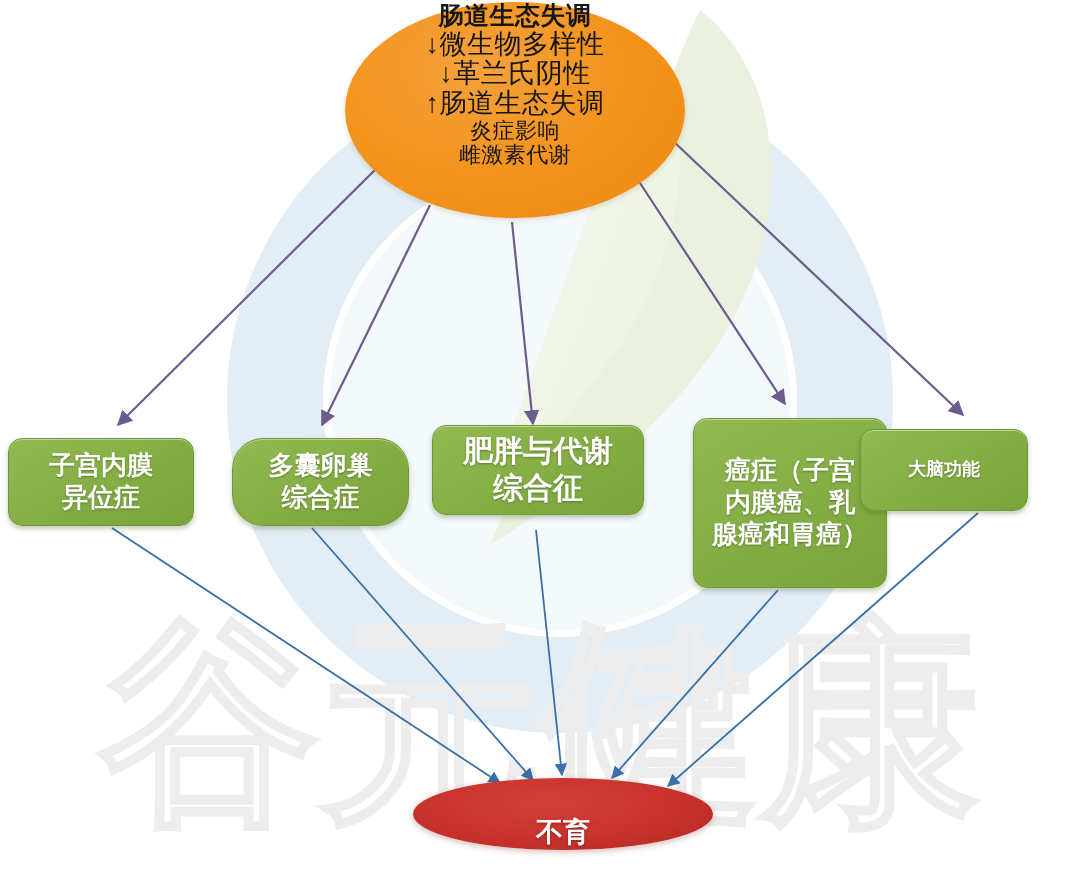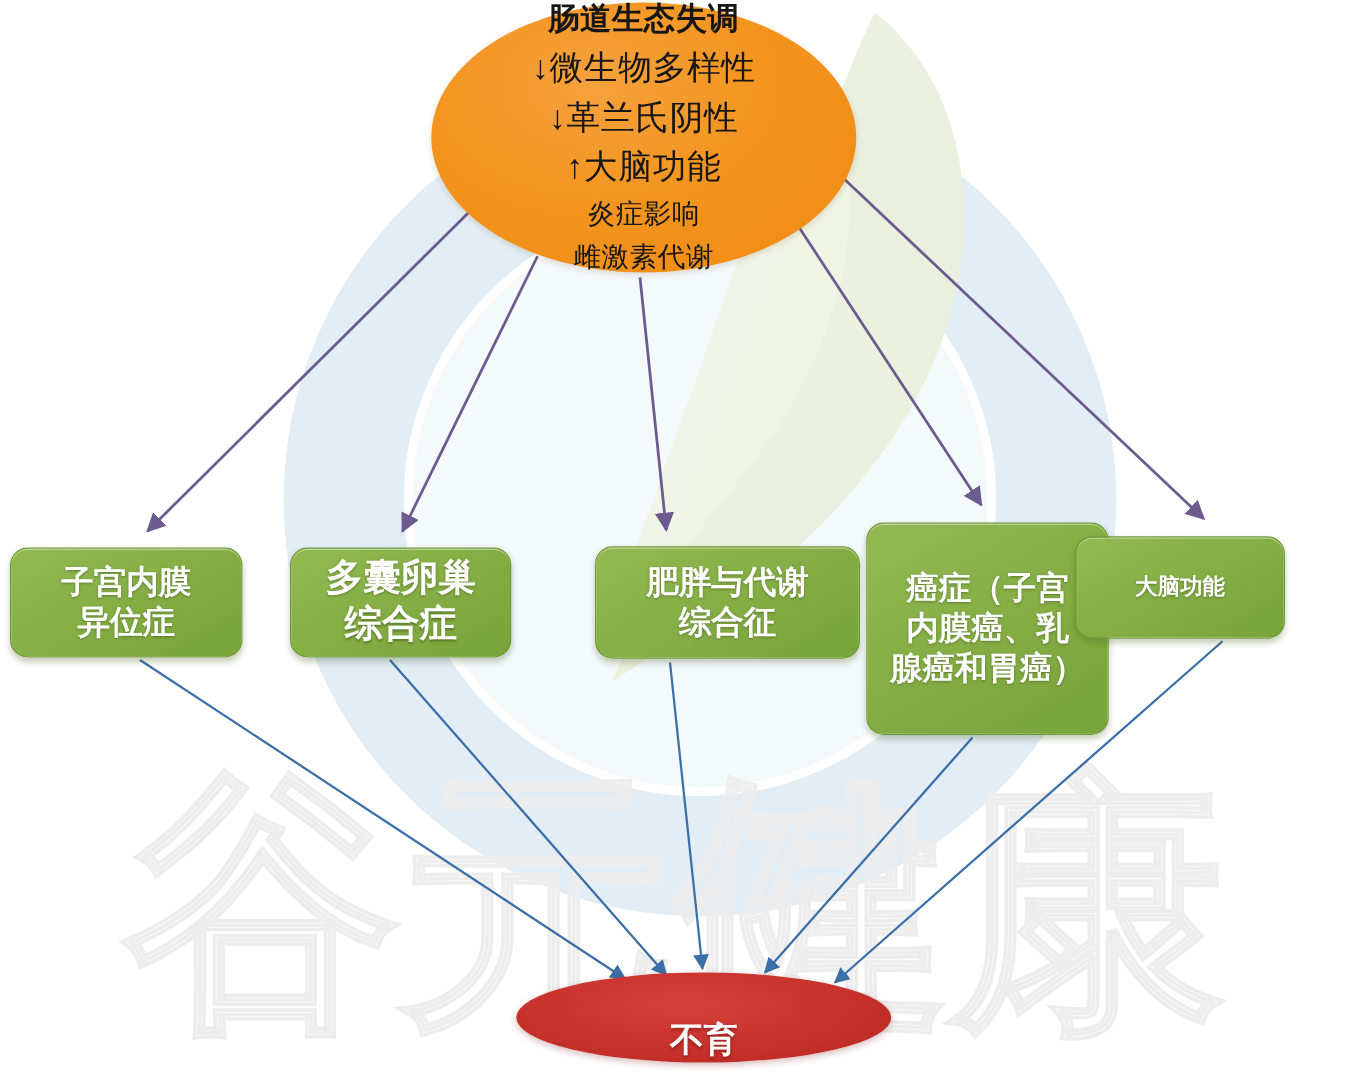--- a/index.html
+++ b/index.html
@@ -18,21 +18,21 @@
   
   #edges{position:absolute;left:0;top:0;width:1080px;height:870px;}
 
   
   .ellipse-top{
     position:absolute;
     left:345px;top:2px;width:340px;height:216px;
     border-radius:50%;
     background:radial-gradient(ellipse at 38% 30%, #F5A13C 0%, #F3941E 48%, #EE8A12 100%);
     box-shadow:0 2px 5px rgba(120,80,20,.18);
-    display:flex;flex-direction:column;align-items:center;justify-content:space-between;
+    display:flex;flex-direction:column;align-items:center;justify-content:flex-start;
     text-align:center;
     color:#161616;
     z-index:4;
   }
   .ellipse-top .ln{line-height:1.10;letter-spacing:.5px;}
   .ellipse-top .hdr{font-weight:bold;font-size:25px;}
   .ellipse-top .sub{font-size:27px;font-weight:500;}
   .ellipse-top .sub2{font-size:22px;font-weight:500;}
 
   
@@ -43,22 +43,22 @@
     border:1px solid #6E9A34;
     box-shadow:0 3px 5px rgba(70,90,30,.30), inset 0 1px 0 rgba(255,255,255,.42);
     color:#ffffff;
     display:flex;align-items:center;justify-content:center;text-align:center;
     font-weight:bold;
     text-shadow:0 1px 2px rgba(60,80,25,.55);
     line-height:1.22;
     z-index:4;
   }
   #box-endometriosis{left:8px;  top:438px; width:184px; height:86px; font-size:26px;}
-  #box-pcos        {left:232px; top:438px; width:175px; height:86px; font-size:30px;}
-  #box-obesity     {left:432px; top:437px; width:210px; height:88px; font-size:26px;margin-left:44px;}
+  #box-pcos        {left:232px; top:438px; width:175px; height:86px; font-size:26px;border-radius:31px;}
+  #box-obesity     {left:432px; top:425px; width:210px; height:88px; font-size:30px;}
   #box-cancer      {left:693px; top:418px; width:192px; height:168px; font-size:26px;}
   #box-brain       {left:860px; top:429px; width:166px; height:80px; font-size:18px;}
 
   
   .ellipse-bottom{
     position:absolute;
     left:413px;top:778px;width:300px;height:72px;
     border-radius:50%;
     background:radial-gradient(ellipse at 45% 35%, #D3403A 0%, #C8322C 55%, #B42722 100%);
     box-shadow:0 2px 6px rgba(120,25,20,.30);
@@ -117,21 +117,21 @@
       <path d="M 536 530 L 562 775"></path>
       <path d="M 778 590 L 612 778"></path>
       <path d="M 978 513 L 668 786"></path>
     </g>
   </svg>
 
   <div class="ellipse-top">
     <div class="ln hdr">肠道生态失调</div>
     <div class="ln sub">↓微生物多样性</div>
     <div class="ln sub">↓革兰氏阴性</div>
-    <div class="ln sub">↑大脑功能</div>
+    <div class="ln sub">↑肠道生态失调</div>
     <div class="ln sub2">炎症影响</div>
     <div class="ln sub2">雌激素代谢</div>
   </div>
 
   <div class="gbox" id="box-endometriosis">
     <span>子宫内膜<br>异位症</span>
   </div>
   <div class="gbox" id="box-pcos">
     <span>多囊卵巢<br>综合症</span>
   </div>

